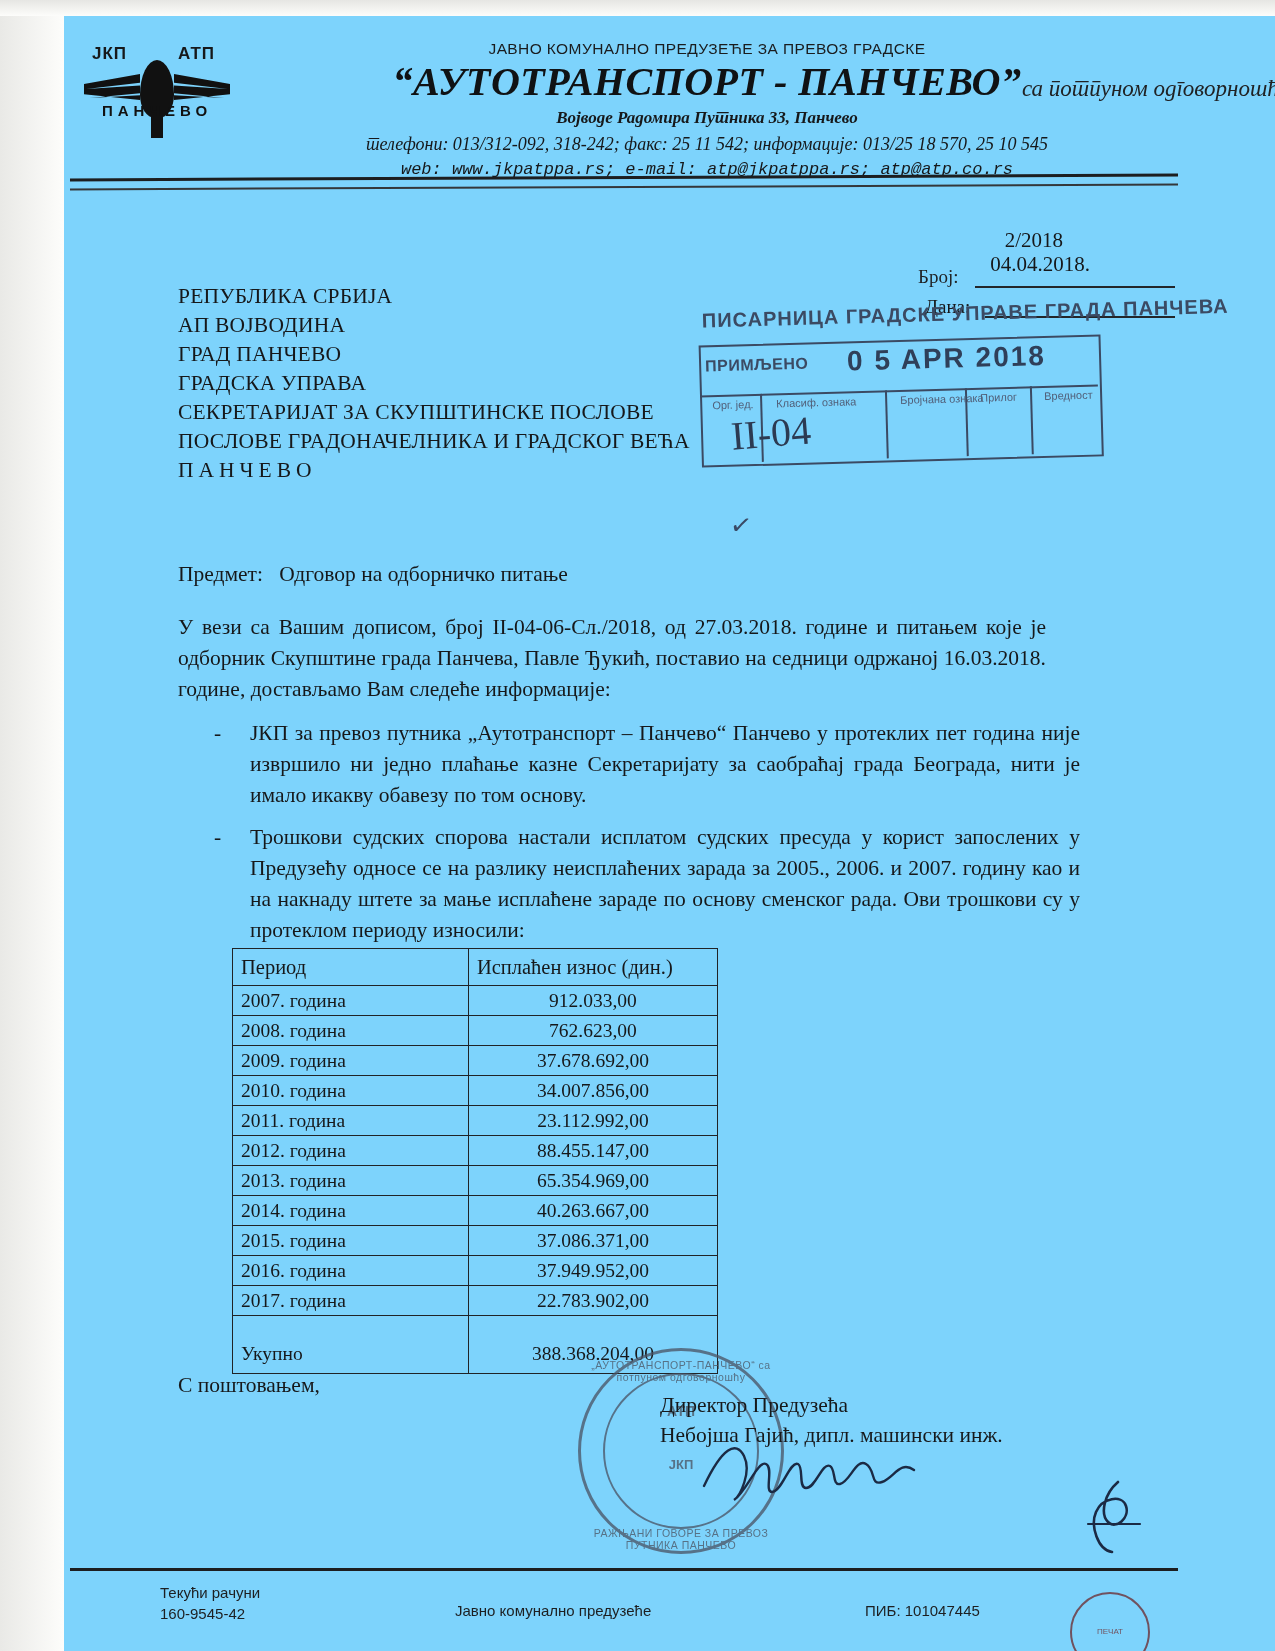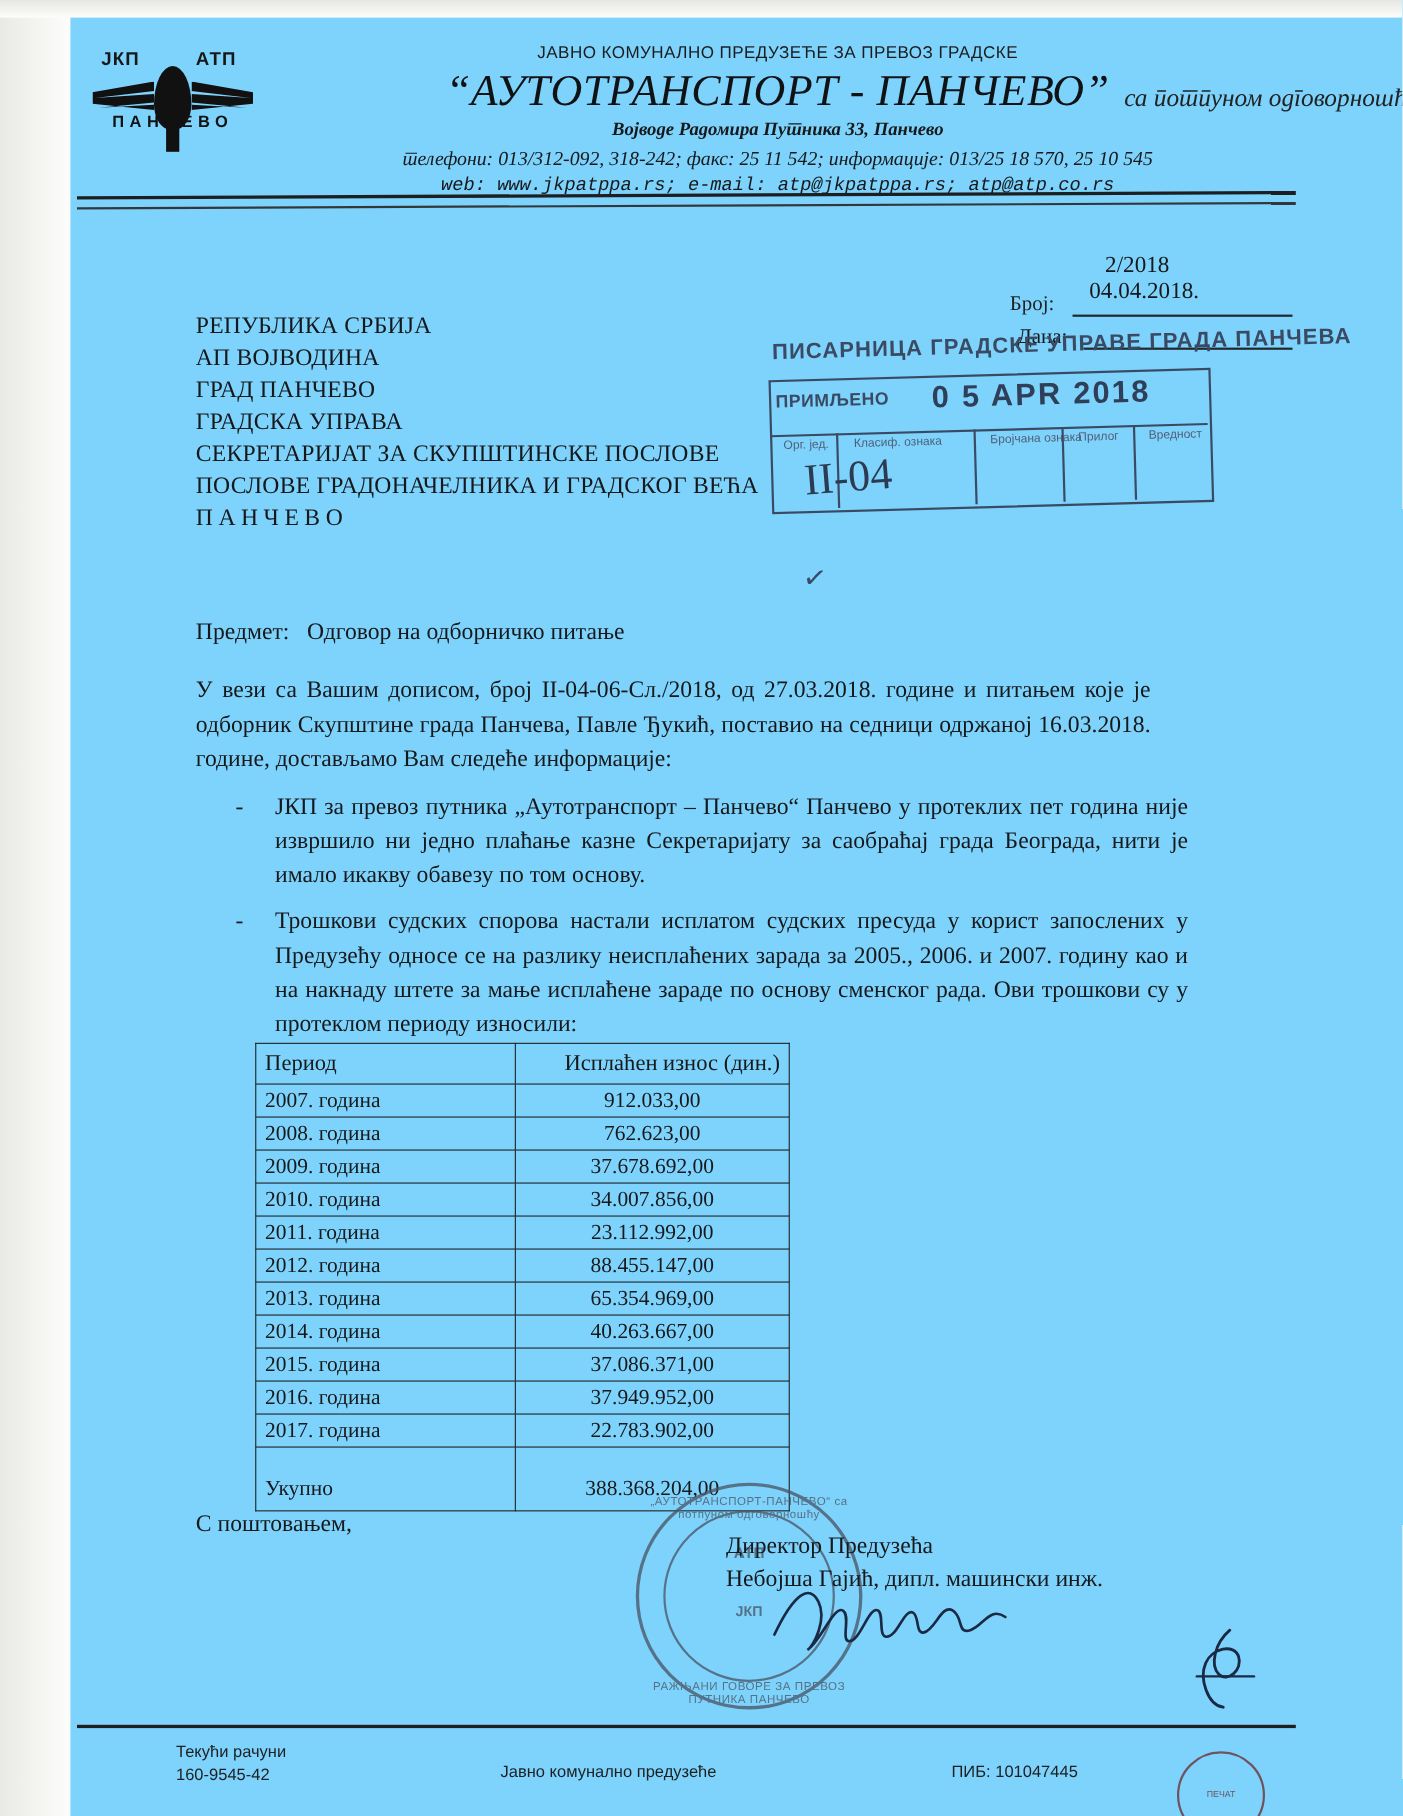--- a/index.html
+++ b/index.html
@@ -110,21 +110,21 @@
     letter-spacing: 0.4px;
     color: #1a1c1e;
   }
   .lh-title {
     position: absolute;
     left: 185px;
     top: 34px;
     width: 900px;
     text-align: center;
     font-family: "Liberation Serif", serif;
-    font-weight: normal;
+    font-weight: bold;
     font-style: italic;
     font-size: 40px;
     letter-spacing: 0.5px;
     color: #101214;
     white-space: nowrap;
   }
   .lh-title-suffix {
     position: absolute;
     left: 950px;
     top: 52px;
@@ -380,21 +380,21 @@
     font-size: 19.5px;
   }
   .tbl td {
     border: 1.5px solid #202326;
     height: 27px;
     padding: 1px 8px;
   }
   .tbl td.c-period { width: 230px; text-align: left; }
   .tbl td.c-amount { width: 240px; text-align: center; }
   .tbl tr.head td { height: 34px; font-size: 20.5px; }
-  .tbl tr.head td.c-amount { text-align: right; }
+  .tbl tr.head td.c-amount { text-align: left; }
   .tbl tr.total td { height: 48px; vertical-align: bottom; padding-bottom: 8px; }
 
   
   .regards {
     position: absolute;
     left: 178px;
     top: 1373px;
     font-size: 21.5px;
   }
   .sign-title {

